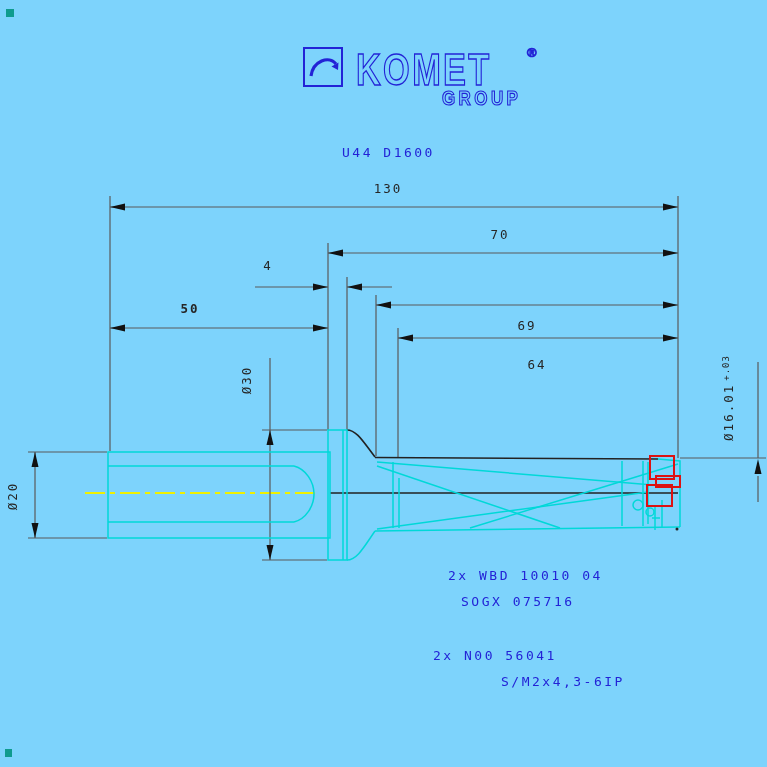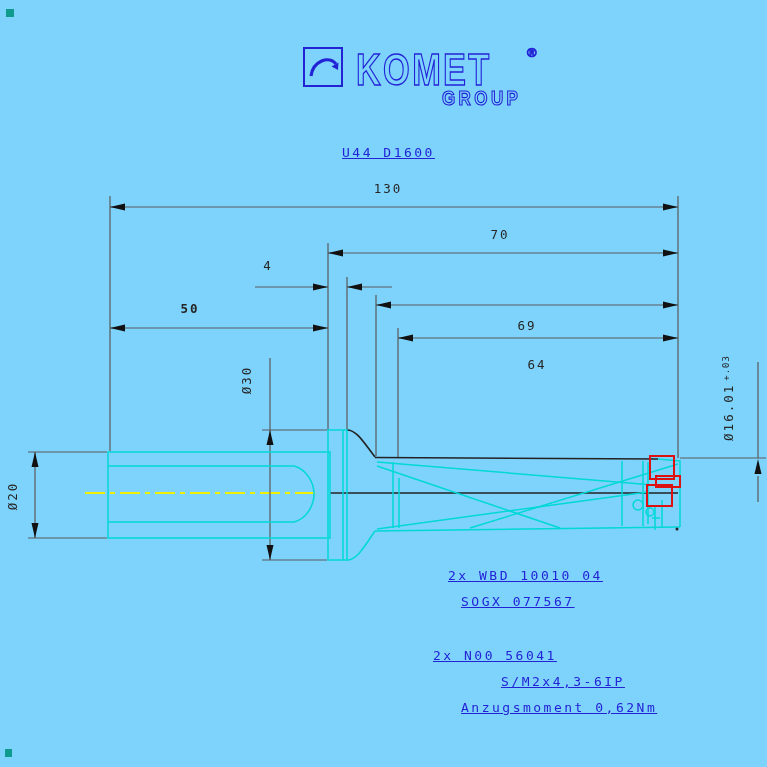--- a/index.html
+++ b/index.html
@@ -13,21 +13,21 @@
   svg{position:absolute;left:0;top:0;}
 
   
   .dimtext{font:12.5px "DejaVu Sans Mono",monospace;letter-spacing:2px;color:var(--dim_text);
            white-space:nowrap;line-height:1;}
   .ctr{transform:translateX(-50%);text-align:center;}
   .rot{transform:rotate(-90deg);transform-origin:center;display:flex;align-items:baseline;
        justify-content:center;}
   .rot sup{font-size:9px;letter-spacing:1px;margin-left:3px;position:relative;top:-4px;}
   .bluetext{font:13px "DejaVu Sans Mono",monospace;letter-spacing:2.5px;color:var(--blue);
-            white-space:nowrap;line-height:1;text-decoration:underline;}
+            white-space:nowrap;line-height:1;}
 
   
   .logo-word{font-family:"Liberation Sans",sans-serif;font-weight:bold;color:transparent;
              -webkit-text-stroke:1.4px var(--blue);white-space:nowrap;line-height:1;}
   #logo-komet{font-size:44px;letter-spacing:3px;transform:scaleX(0.78);transform-origin:left top;}
   #logo-group{font-size:20px;letter-spacing:4px;-webkit-text-stroke:1.2px var(--blue);
               transform:scaleX(0.85);transform-origin:left top;}
   #logo-reg{font-size:13px;-webkit-text-stroke:1px var(--blue);}
   #logo-box{width:40px;height:40px;border:2.5px solid var(--blue);box-sizing:border-box;}
 
@@ -163,18 +163,17 @@
   </div>
   <div class="abs dimtext rot" style="left:-8px;top:488px;width:46px;height:16px;">
     <span>Ø20</span>
   </div>
   <div class="abs dimtext rot" style="left:687px;top:389px;width:90px;height:18px;">
     <span>Ø16.01</span>
     <sup>+.03</sup>
   </div>
 
   <div class="abs bluetext" style="left:448px;top:569px;">2x WBD 10010 04</div>
-  <div class="abs bluetext" style="left:461px;top:595px;">SOGX 077567</div>
+  <div class="abs bluetext" style="left:461px;top:595px;">SOGX 075716</div>
   <div class="abs bluetext" style="left:433px;top:649px;">2x N00 56041</div>
   <div class="abs bluetext" style="left:461px;top:675px;margin-left:40px;">S/M2x4,3-6IP</div>
-  <div class="abs bluetext" style="left:461px;top:701px;">Anzugsmoment 0,62Nm</div>
 
 </div>
 
 </body></html>

